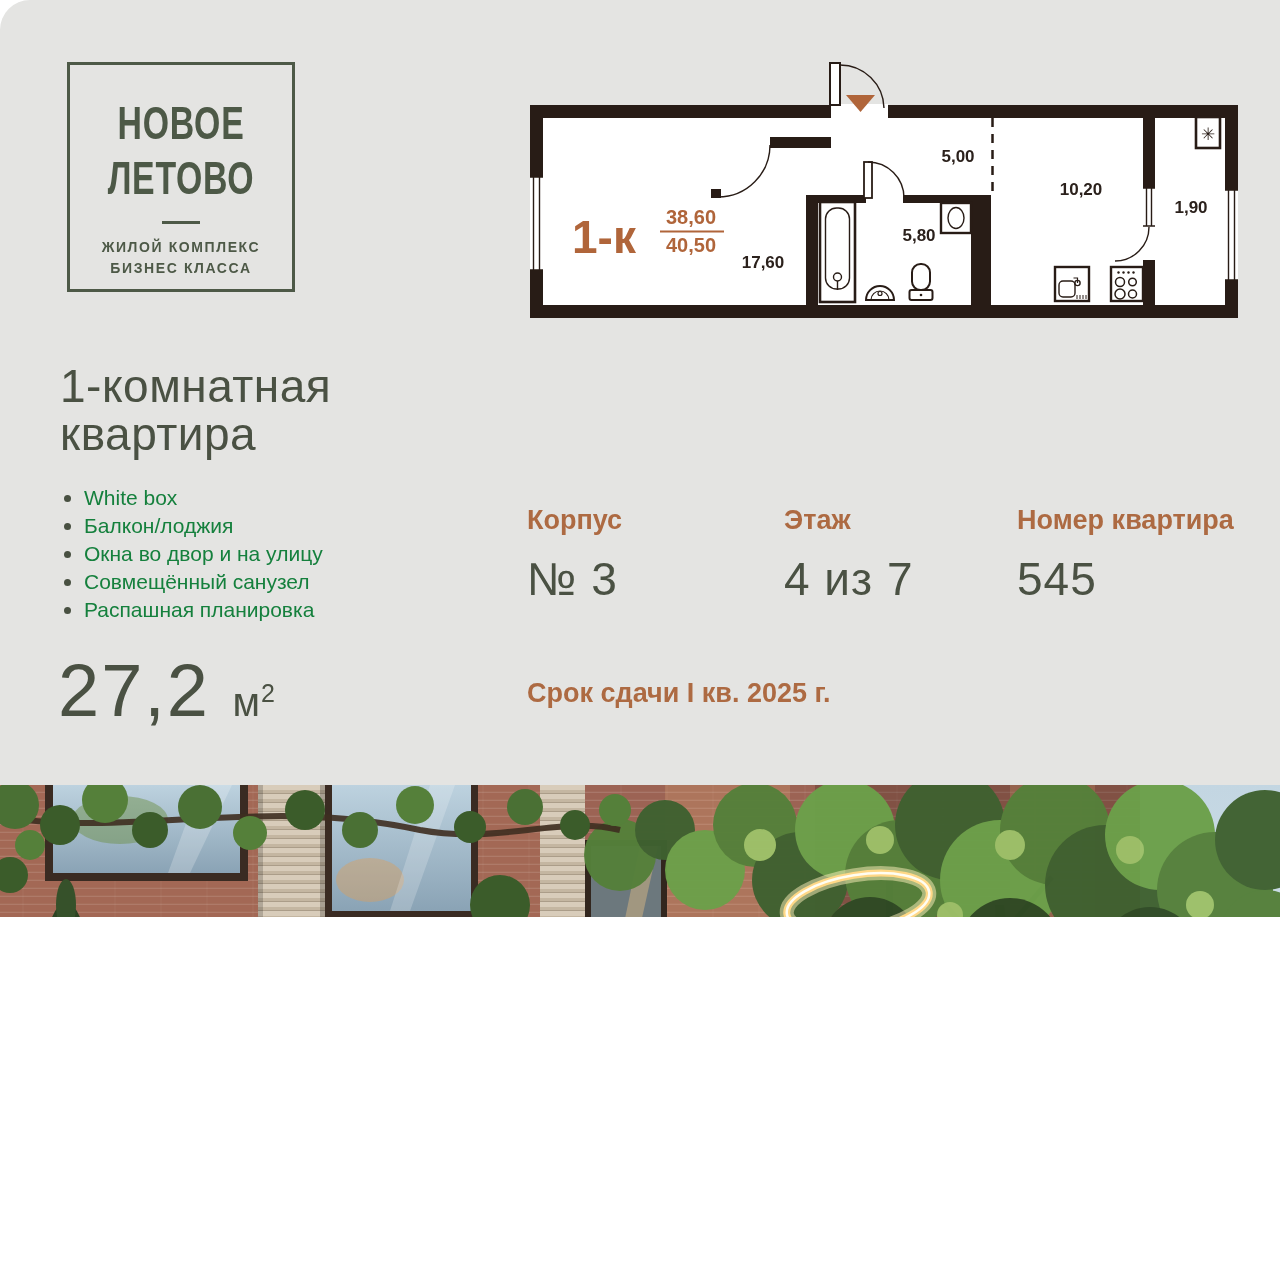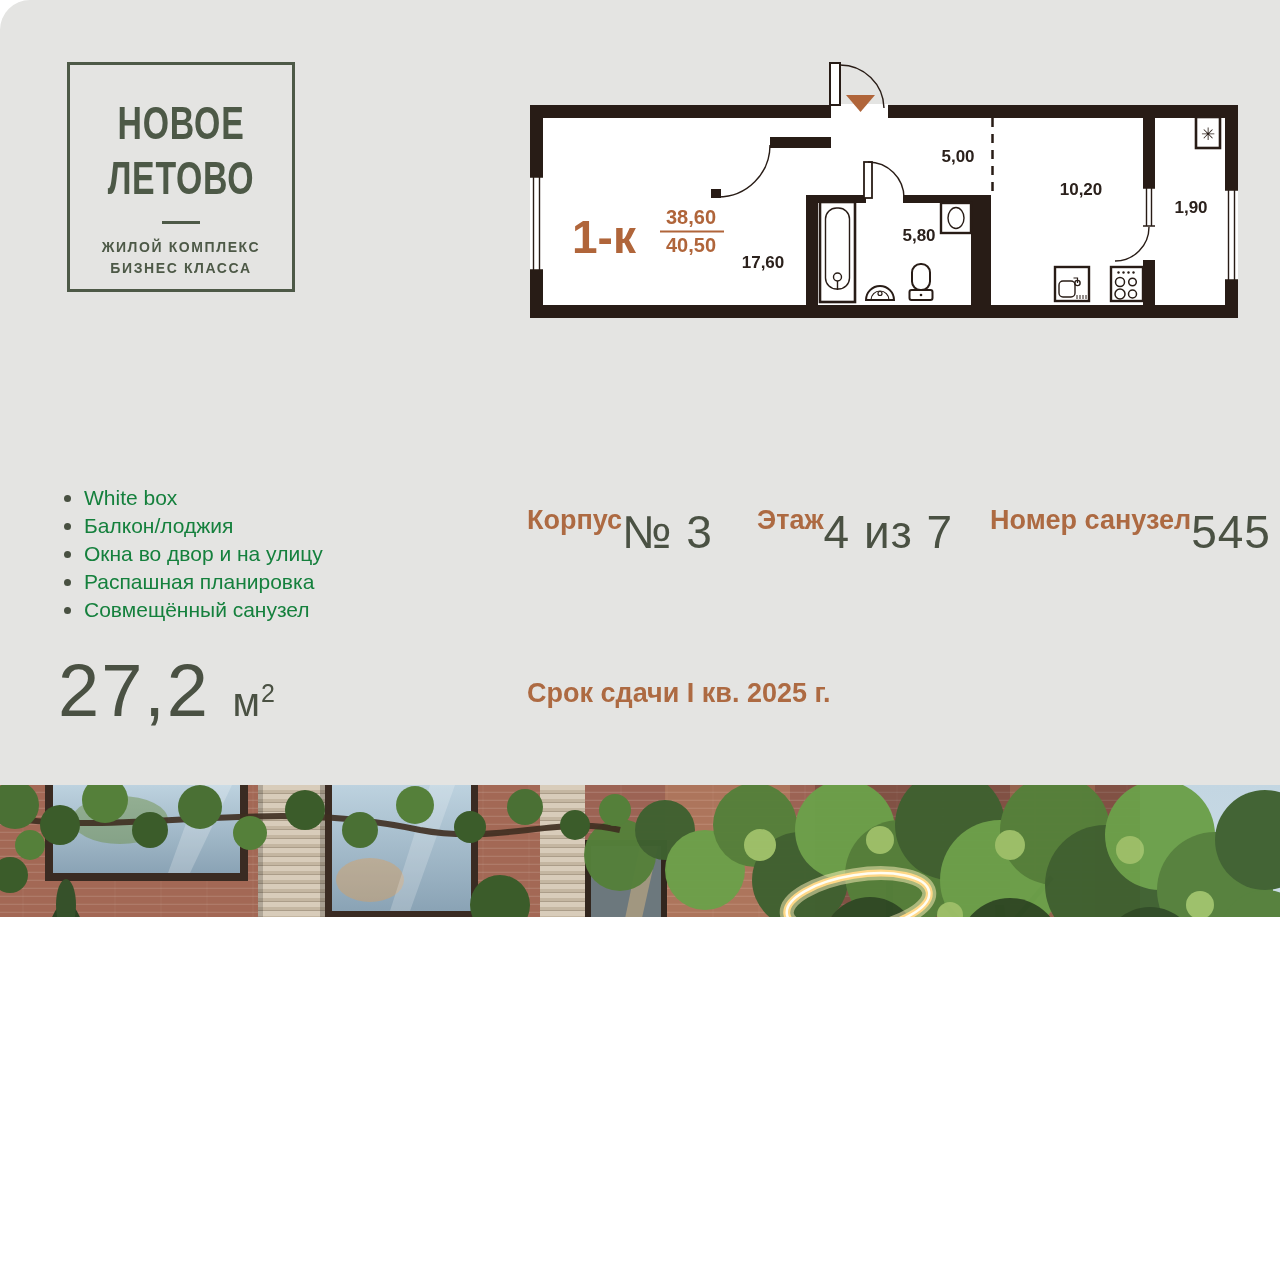--- a/index.html
+++ b/index.html
@@ -22,23 +22,23 @@
   
   .title{position:absolute;left:60px;top:362px;font-size:46px;color:#4a5143;line-height:1.04em;
          font-weight:400;letter-spacing:.5px;line-height:48px;}
   .features{position:absolute;left:64px;top:484px;color:#15803d;font-size:21px;}
   .feature{display:flex;align-items:center;height:28px;}
   .feature .dot{width:7px;height:7px;border-radius:50%;background:#485041;margin-right:13px;flex:0 0 auto;}
   .area{position:absolute;left:58px;top:648px;color:#4a5143;font-size:74px;letter-spacing:2px;}
   .area .unit{font-size:40px;letter-spacing:1px;}
   .area sup{font-size:25px;}
   .details{position:absolute;left:527px;top:505px;display:flex;}
-  .det-col{display:flex;flex-direction:row;}
+  .det-col{display:flex;flex-direction:column;}
   .det-col.c1{width:230px;}
-  .det-col.c2{width:233px;}
+  .det-col.c2{width:233px;margin-left:27px;}
   .det-label{font-size:27px;font-weight:700;color:#ad6a42;margin-bottom:16px;}
   .det-value{font-size:46px;color:#4a5143;letter-spacing:1px;}
   .deadline{position:absolute;left:527px;top:678px;font-size:27px;font-weight:700;color:#ad6a42;}
   
   .photo{position:absolute;left:0;top:785px;width:1280px;height:495px;}
   .sign-big{font-family:"Liberation Sans",sans-serif;font-size:30px;font-weight:700;fill:#f2efe9;
             letter-spacing:9px;text-anchor:middle;}
   .sign-mid{font-family:"Liberation Sans",sans-serif;font-size:25px;font-weight:700;fill:#e9e5de;
             letter-spacing:6px;text-anchor:middle;}
   .sign-small{font-family:"Liberation Sans",sans-serif;font-size:13.5px;font-weight:700;fill:#e8e4dd;
@@ -143,60 +143,64 @@
     <text class="pl-room" x="430" y="107">5,00</text>
     <text class="pl-room" x="553" y="140">10,20</text>
     <text class="pl-room" x="663" y="158">1,90</text>
 
     <text class="pl-type" x="44" y="198">1-к</text>
     <text class="pl-frac" x="163" y="169">38,60</text>
     <line x1="132" y1="176.5" x2="196" y2="176.5" stroke="#b0653a" stroke-width="2.2"></line>
     <text class="pl-frac" x="163" y="197">40,50</text>
   </svg>
 
+  <div class="title">
+    <div>1-комнатная</div>
+    <div>квартира</div>
+  </div>
 
   <div class="features">
     <div class="feature">
         <span class="dot"></span>
         <span>White box</span>
       </div>
     <div class="feature">
         <span class="dot"></span>
         <span>Балкон/лоджия</span>
       </div>
     <div class="feature">
         <span class="dot"></span>
         <span>Окна во двор и на улицу</span>
       </div>
     <div class="feature">
         <span class="dot"></span>
-        <span>Распашная планировка</span>
+        <span>Совмещённый санузел</span>
       </div>
     <div class="feature">
         <span class="dot"></span>
-        <span>Совмещённый санузел</span>
+        <span>Распашная планировка</span>
       </div>
   </div>
 
   <div class="area">
     <span>27,2</span>
     <span class="unit"><span>м</span><sup>2</sup></span>
   </div>
 
   <div class="details">
     <div class="det-col c1">
       <div class="det-label">Корпус</div>
       <div class="det-value">№ 3</div>
     </div>
     <div class="det-col c2">
       <div class="det-label">Этаж</div>
       <div class="det-value">4 из 7</div>
     </div>
     <div class="det-col">
-      <div class="det-label">Номер санузел</div>
+      <div class="det-label">Номер квартира</div>
       <div class="det-value">545</div>
     </div>
   </div>
 
   <div class="deadline">Срок сдачи I кв. 2025 г.</div>
 
   <svg class="photo" width="1280" height="495" viewBox="0 0 1280 495">
     <defs>
       <linearGradient id="sky" x1="0" y1="0" x2="0" y2="1">
           <stop offset="0" stop-color="#c3d6e2"></stop>

